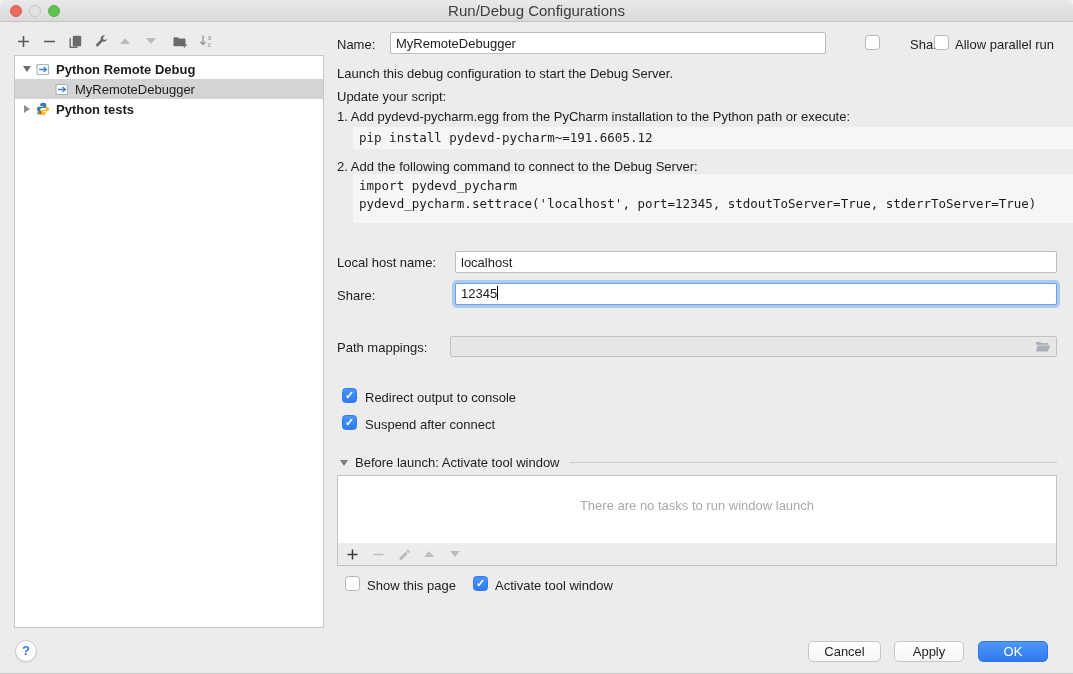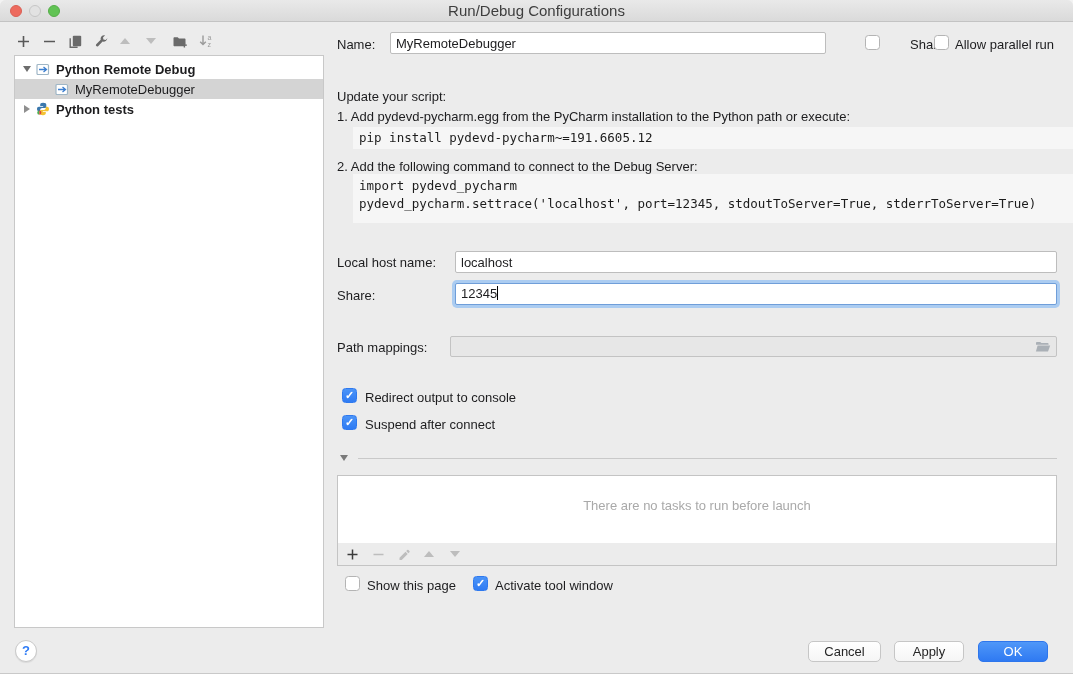--- a/index.html
+++ b/index.html
@@ -190,20 +190,21 @@
     </div>
   </div>
 
   <div class="lbl" style="left:337px; top:37px;">Name:</div>
   <input class="field" style="left: 390px; top: 32px; width: 436px;" value="MyRemoteDebugger">
   <span class="cb" style="left:865px; top:35px;"></span>
   <span class="cb-label" style="left:910px; top:37px;">Share</span>
   <span class="cb" style="left:934px; top:35px;"></span>
   <span class="cb-label" style="left:955px; top:37px;">Allow parallel run</span>
 
+  <div class="lbl" style="left:337px; top:66px;">Launch this debug configuration to start the Debug Server.</div>
   <div class="lbl" style="left:337px; top:89px;">Update your script:</div>
   <div class="lbl" style="left:337px; top:109px;">1. Add pydevd-pycharm.egg from the PyCharm installation to the Python path or execute:</div>
   <div class="codeblock" style="top:127px; height:22px; line-height:18px;">pip install pydevd-pycharm~=191.6605.12</div>
   <div class="lbl" style="left:337px; top:159px;">2. Add the following command to connect to the Debug Server:</div>
   <div class="codeblock" style="top:174px; height:49px; line-height:18px; padding-top:3px;">
     <div>import pydevd_pycharm</div>
     <div>pydevd_pycharm.settrace('localhost', port=12345, stdoutToServer=True, stderrToServer=True)</div>
   </div>
 
   <div class="lbl" style="left:337px; top:255px;">Local host name:</div>
@@ -222,25 +223,26 @@
     </span>
   </div>
 
   <span class="cb checked" style="left:342px; top:388px;"></span>
   <span class="cb-label" style="left:365px; top:390px;">Redirect output to console</span>
   <span class="cb checked" style="left:342px; top:415px;"></span>
   <span class="cb-label" style="left:365px; top:417px;">Suspend after connect</span>
 
   <div class="section-hdr">
     <span class="tri-down" style="border-top-color:#7a7a7a;"></span>
+    <span class="txt">Before launch: Activate tool window</span>
     <span class="line"></span>
   </div>
 
   <div class="task-box">
-    <div class="empty">There are no tasks to run before launch</div>
+    <div class="empty">There are no tasks to run window launch</div>
   </div>
   <div class="task-strip">
     <span class="strip-icon">
       <svg width="13" height="13" viewBox="0 0 13 13">
           <path d="M6.5 1.5v10M1.5 6.5h10" stroke="#3c3c3c" stroke-width="1.5"></path>
         </svg>
     </span>
     <span class="strip-icon">
       <svg width="13" height="13" viewBox="0 0 13 13">
           <path d="M1.5 6.5h10" stroke="#bdbdbd" stroke-width="1.5"></path>

